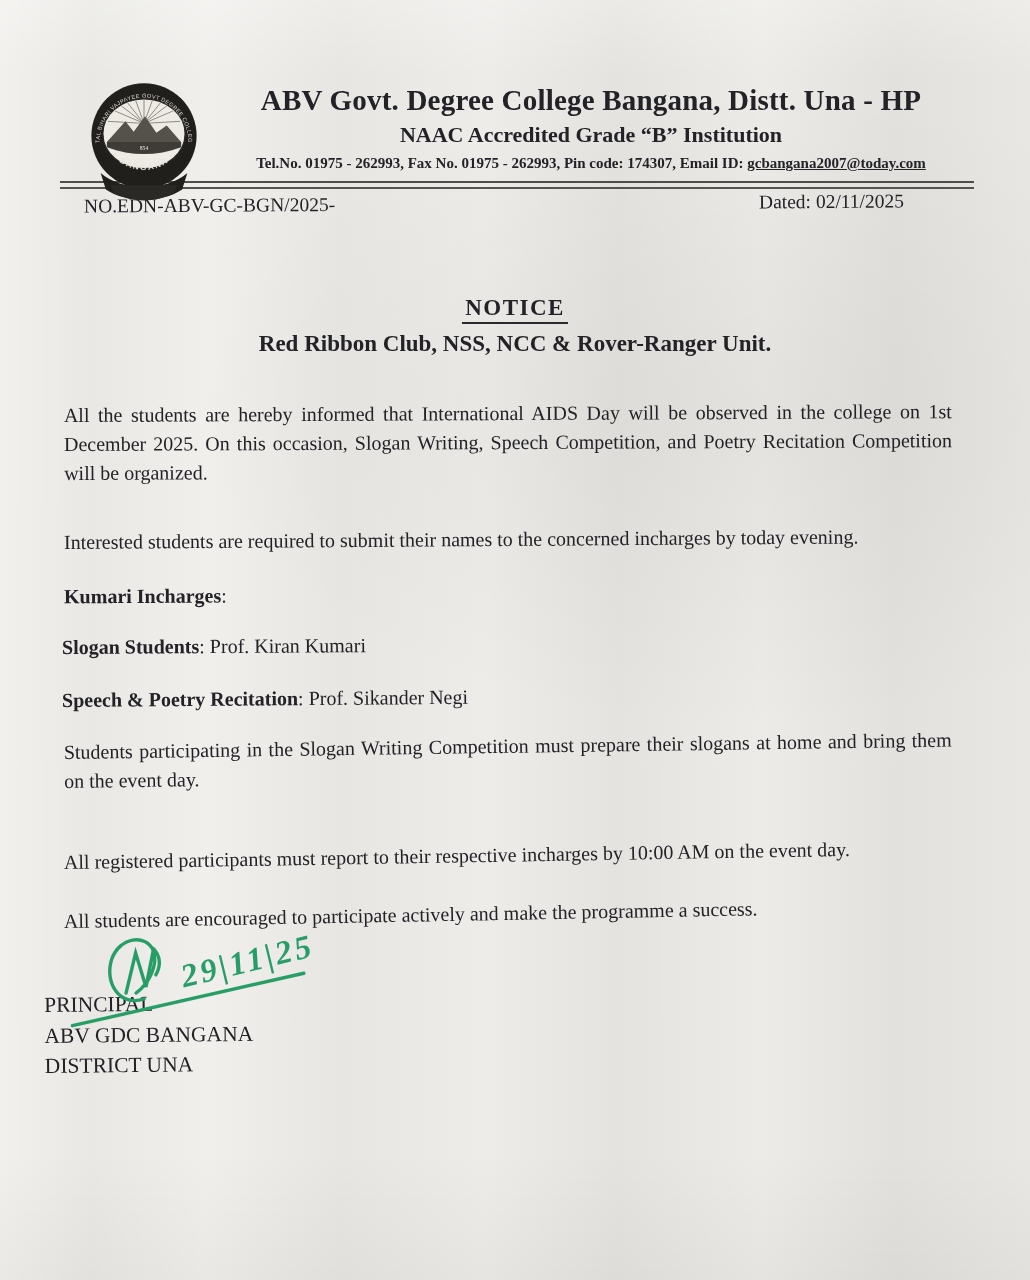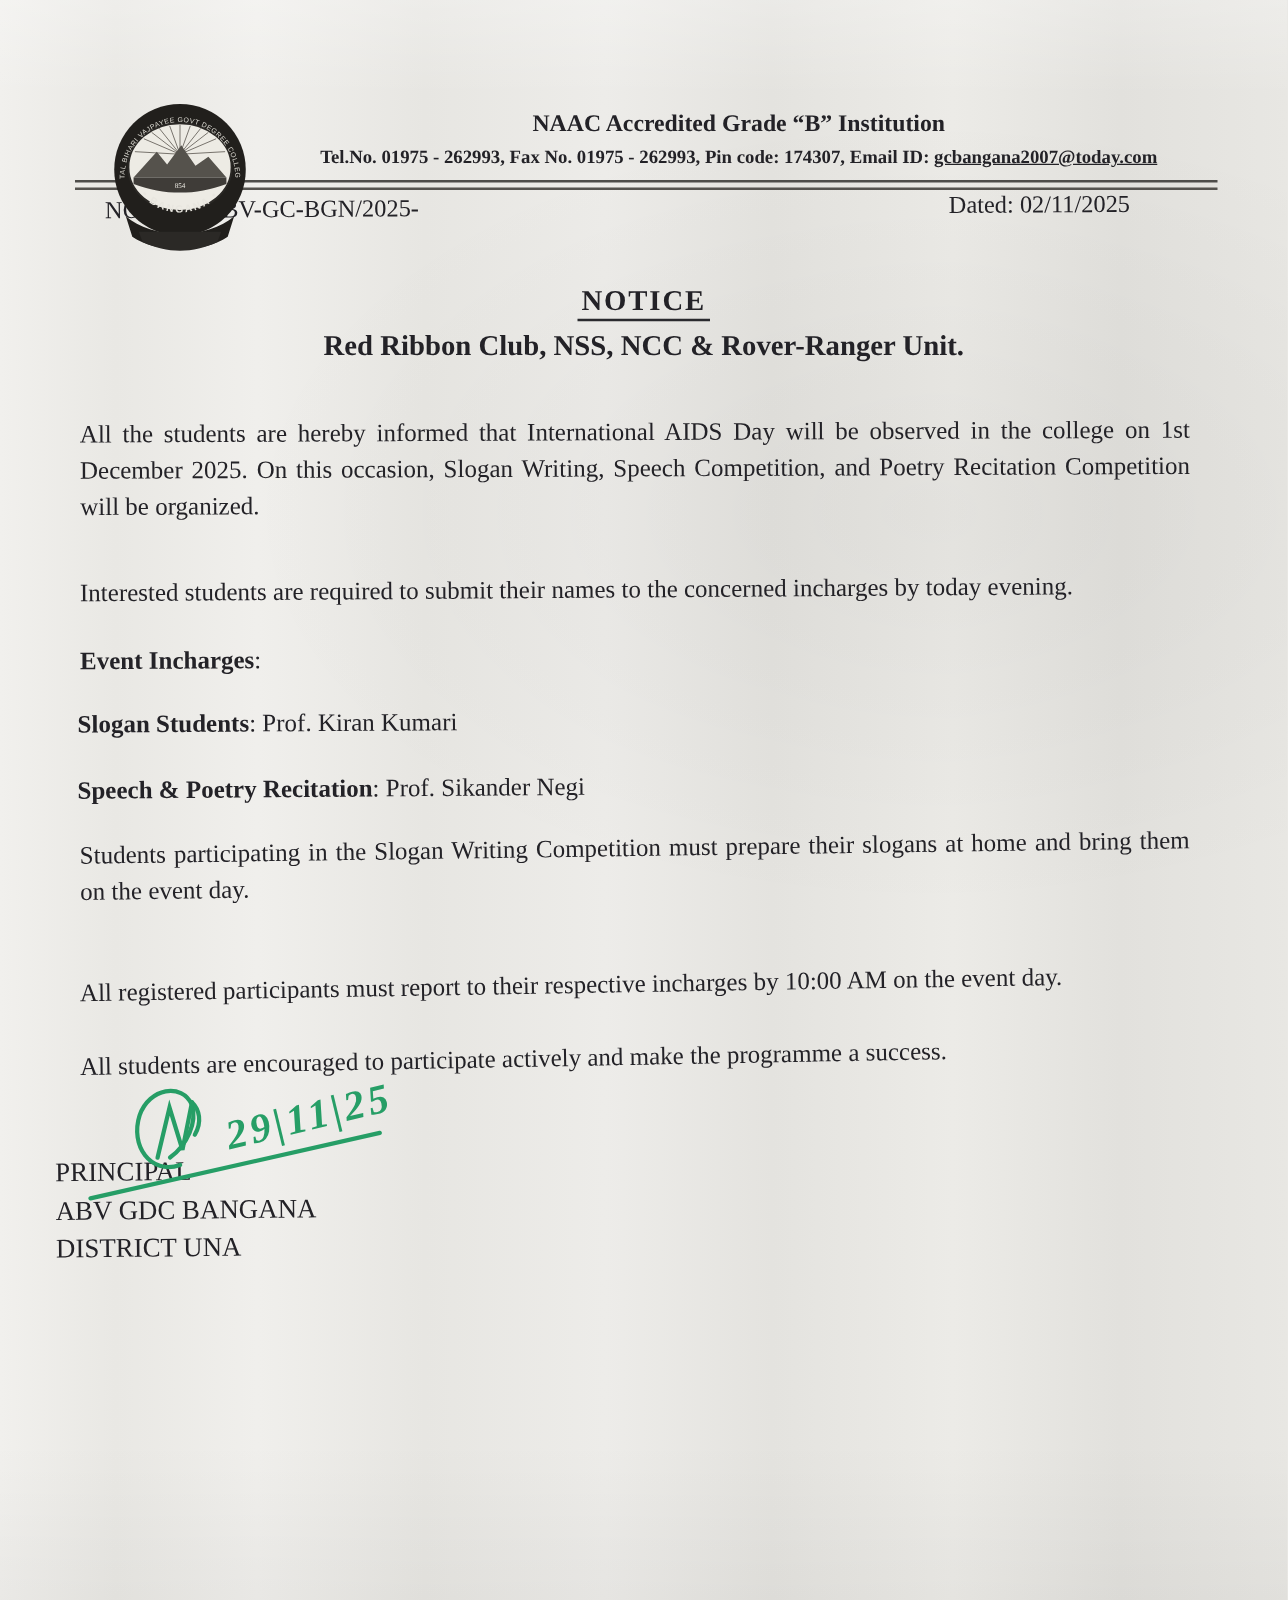--- a/index.html
+++ b/index.html
@@ -12,29 +12,29 @@
     position:relative; width:1030px; height:1280px; color:#232227;
     background:
       radial-gradient(ellipse 900px 520px at 72% 32%, rgba(0,0,0,0.04), rgba(0,0,0,0) 62%),
       linear-gradient(180deg, rgba(255,255,255,0.25) 0%, rgba(255,255,255,0) 6%, rgba(0,0,0,0) 90%, rgba(0,0,0,0.03) 100%),
       linear-gradient(90deg, #f1f0ed 0%, #e9e8e4 9%, #f0efec 20%, #e7e6e2 33%, #edece9 47%, #e4e3df 60%, #ecebe7 74%, #e2e1dd 87%, #e8e7e3 100%);
   }
   .logo { position:absolute; left:82px; top:78px; width:124px; height:130px; z-index:3; }
 
   .head-text { padding:84px 64px 0 216px; text-align:center; }
   .college-name { font-size:29px; font-weight:bold; letter-spacing:0.2px; }
-  .accreditation { font-size:19px; font-weight:bold; margin-top:5px; }
+  .accreditation { font-size:22px; font-weight:bold; margin-top:5px; }
   .contact { font-size:15px; font-weight:bold; margin-top:7px; white-space:nowrap; }
   .contact .email { text-decoration:underline; }
 
   .rule { height:4px; border-top:2px solid #4e4d4a; border-bottom:2px solid #55534f; margin:9px 56px 0 60px; }
 
   .refline { display:flex; justify-content:space-between; margin:4px 126px 0 84px; font-size:19.5px; transform:rotate(-0.35deg); }
 
-  .notice-heading-wrap { text-align:center; margin-top:50px; }
+  .notice-heading-wrap { text-align:center; margin-top:80px; }
   .notice-heading { display:inline-block; font-size:23px; font-weight:bold; letter-spacing:1.5px; border-bottom:2.5px solid #2a2a2e; padding:0 3px 1px; }
 
   .org1 { text-align:center; font-size:23px; font-weight:bold; margin-top:33px; letter-spacing:0.3px; }
   .org2 { text-align:center; font-size:23px; font-weight:bold; margin-top:7px; }
 
   .para { font-size:20px; line-height:1.45; margin:0 78px 0 64px; text-align:justify; transform-origin:left center; }
   .p1 { margin-top:44px; transform:rotate(-0.25deg); }
   .p2 { margin-top:40px; transform:rotate(-0.4deg); }
   .heading-incharges { margin:26px 78px 0 64px; font-size:20px; transform:rotate(-0.3deg); }
   .incharge-line { margin:30px 78px 0 62px; font-size:20px; transform-origin:left center; }
@@ -80,41 +80,42 @@
     </defs>
     <text font-size="5.4" fill="#dedcd4" letter-spacing="0.4" font-family="Liberation Sans, sans-serif">
       <textPath href="#arcTop" startOffset="50%" text-anchor="middle">ATAL BIHARI VAJPAYEE GOVT DEGREE COLLEGE</textPath>
     </text>
     <text font-size="8" fill="#e8e6df" font-weight="bold" letter-spacing="1.6" font-family="Liberation Sans, sans-serif">
       <textPath href="#arcBot" startOffset="50%" text-anchor="middle">• BANGANA •</textPath>
     </text>
   </svg>
 
   <div class="head-text">
+    <div class="college-name">ABV Govt. Degree College Bangana, Distt. Una - HP</div>
     <div class="accreditation">NAAC Accredited Grade “B” Institution</div>
     <div class="contact"><span>Tel.No. 01975 - 262993, Fax No. 01975 - 262993, Pin code: 174307, Email ID: </span><span class="email">gcbangana2007@today.com</span></div>
   </div>
 
   <div class="rule"></div>
 
   <div class="refline">
     <span>NO.EDN-ABV-GC-BGN/2025-</span>
     <span>Dated: 02/11/2025</span>
   </div>
 
   <div class="notice-heading-wrap">
     <span class="notice-heading">NOTICE</span>
   </div>
 
   <div class="org2">Red Ribbon Club, NSS, NCC &amp; Rover-Ranger Unit.</div>
 
   <p class="para p1">All the students are hereby informed that International AIDS Day will be observed in the college on 1st December 2025. On this occasion, Slogan Writing, Speech Competition, and Poetry Recitation Competition will be organized.</p>
   <p class="para p2">Interested students are required to submit their names to the concerned incharges by today evening.</p>
 
-  <p class="heading-incharges"><b>Event Incharges</b><span>:</span></p>
+  <p class="heading-incharges"><b>Kumari Incharges</b><span>:</span></p>
 
   <p class="incharge-line il1"><b>Slogan Students</b><span>: Prof. Kiran Kumari</span></p>
 
   <p class="incharge-line il2"><b>Speech &amp; Poetry Recitation</b><span>: Prof. Sikander Negi</span></p>
 
   <p class="para p3">Students participating in the Slogan Writing Competition must prepare their slogans at home and bring them on the event day.</p>
   <p class="para p4">All registered participants must report to their respective incharges by 10:00 AM on the event day.</p>
   <p class="para p5">All students are encouraged to participate actively and make the programme a success.</p>
 
   <div class="footer">

